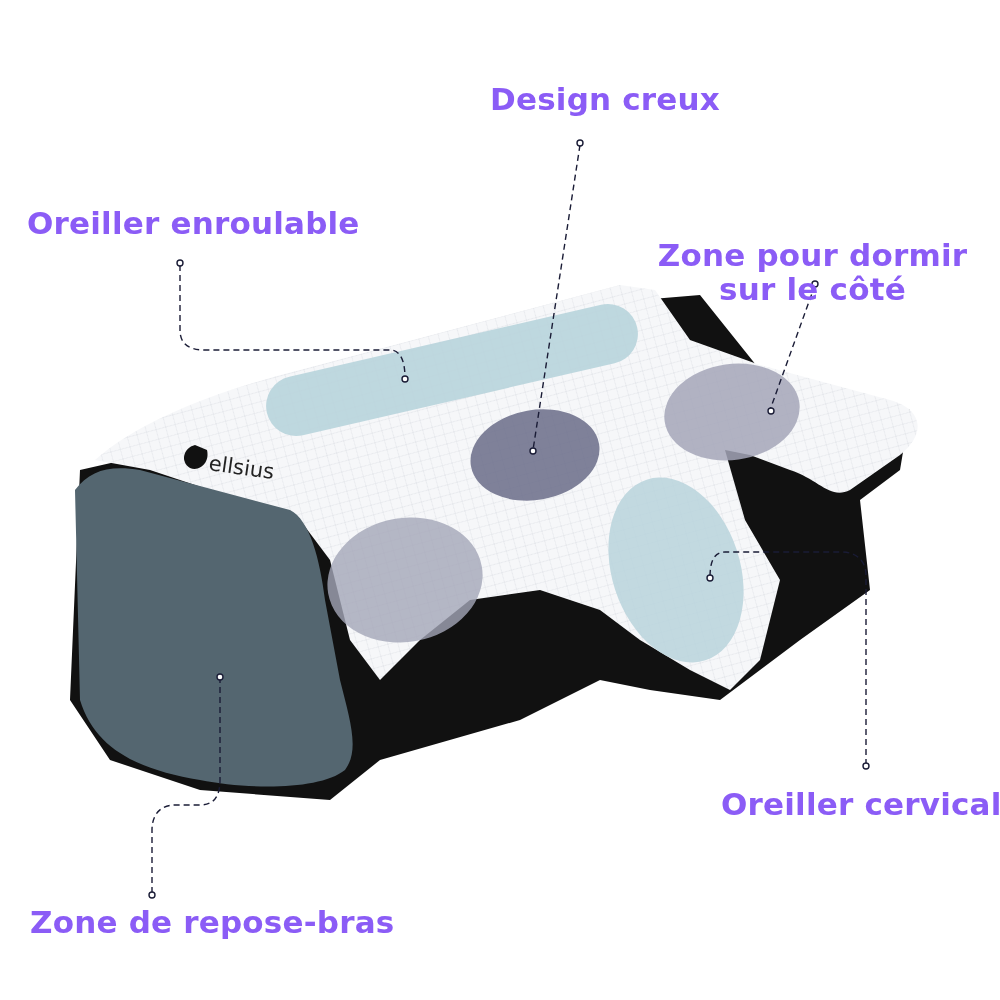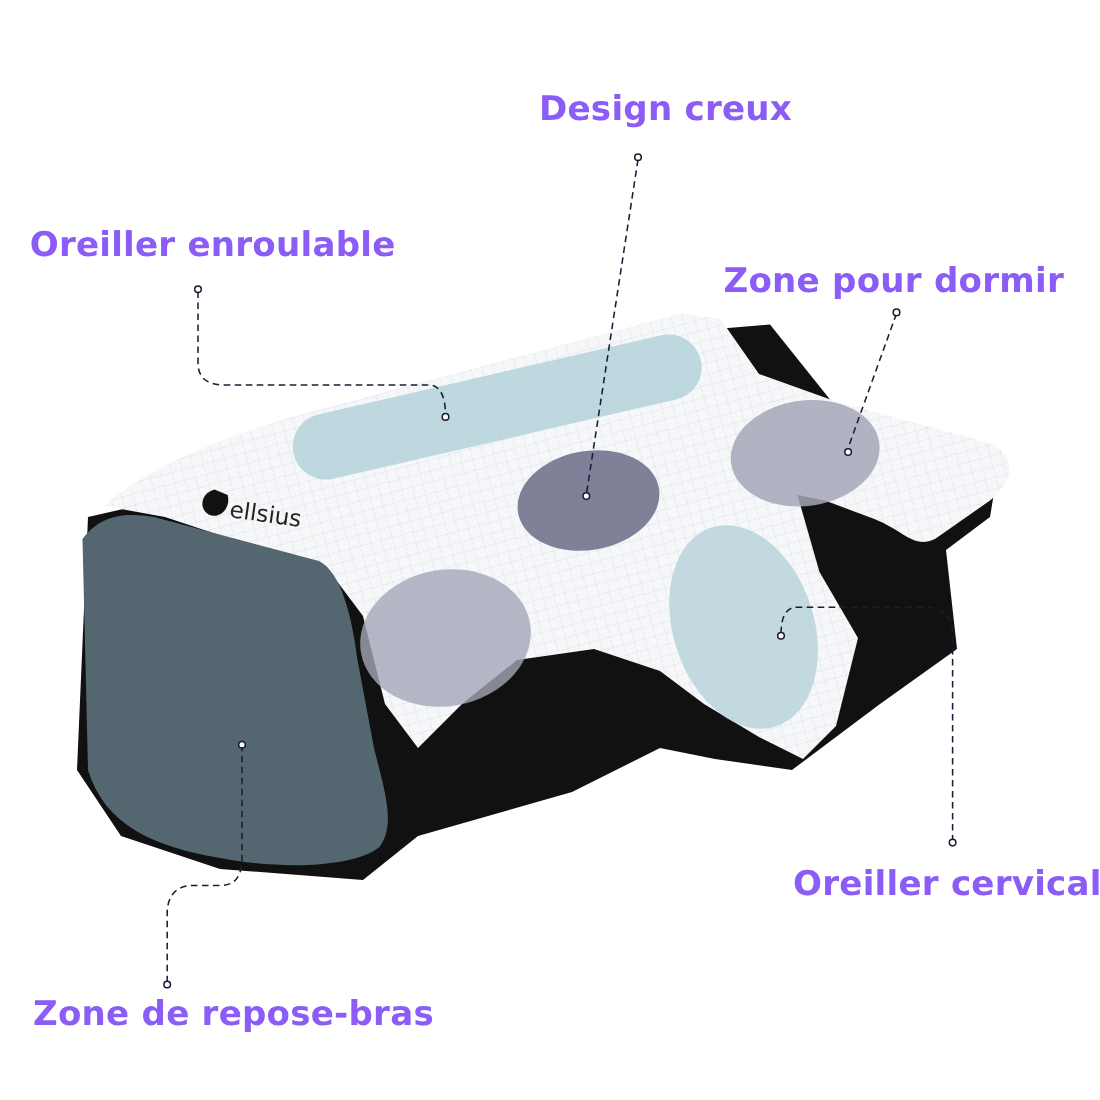--- a/index.html
+++ b/index.html
@@ -58,15 +58,16 @@
     <circle cx="710" cy="578" r="3"></circle>
     <circle cx="152" cy="895" r="3"></circle>
     <circle cx="220" cy="677" r="3"></circle>
   </g>
 </svg>
 
 <div class="label" style="left:490px; top:82px;">Design creux</div>
 <div class="label" style="left:27px; top:206px;">Oreiller enroulable</div>
 <div class="label center" style="left:655px; top:198px; width:315px;">
   <div>Zone pour dormir</div>
+  <div>sur le côté</div>
 </div>
 <div class="label" style="left:676px; top:787px;margin-left:45px;">Oreiller cervical</div>
 <div class="label" style="left:30px; top:905px;">Zone de repose-bras</div>
 
 </body></html>

